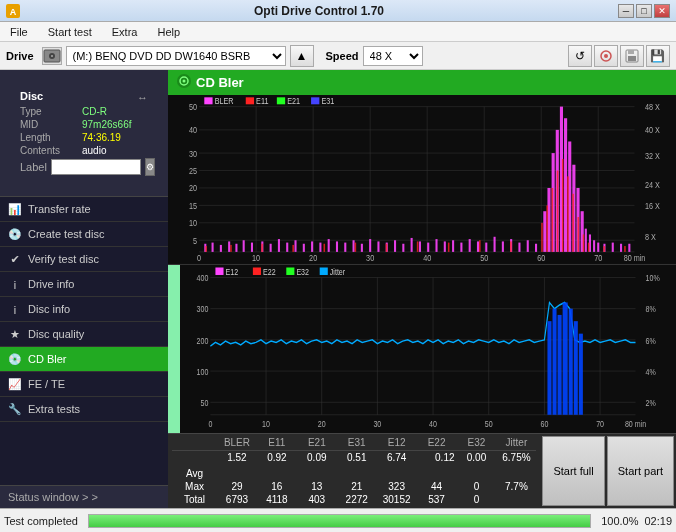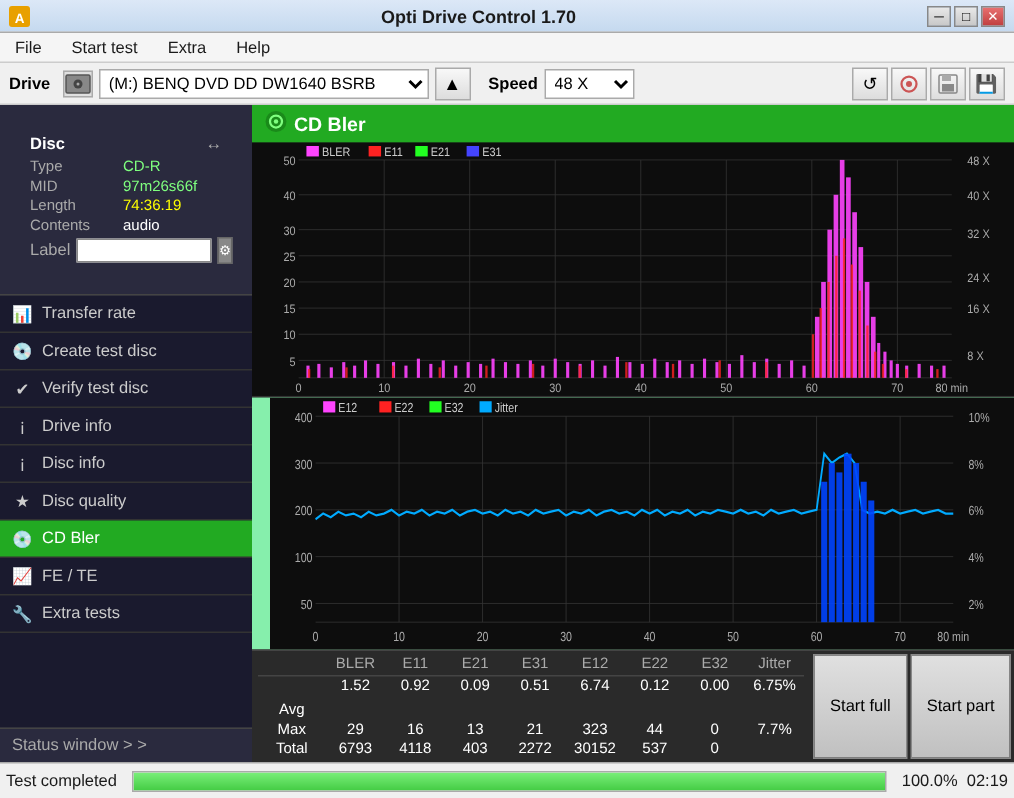--- a/index.html
+++ b/index.html
@@ -599,21 +599,21 @@
           <span class="stats-cell" style="color:#aaa;">E32</span>
           <span class="stats-cell" style="color:#aaa;">Jitter</span>
         </div>
         <div class="stats-row">
           <span class="stats-cell label" style="color:#fff;margin-top:16px;">Avg</span>
           <span class="stats-cell" style="color:#fff;">1.52</span>
           <span class="stats-cell" style="color:#fff;">0.92</span>
           <span class="stats-cell" style="color:#fff;">0.09</span>
           <span class="stats-cell" style="color:#fff;">0.51</span>
           <span class="stats-cell" style="color:#fff;">6.74</span>
-          <span class="stats-cell" style="color:#fff;">0.12</span>
+          <span class="stats-cell" style="color:#fff;text-align:right;">0.12</span>
           <span class="stats-cell" style="color:#fff;">0.00</span>
           <span class="stats-cell" style="color:#fff;">6.75%</span>
         </div>
         <div class="stats-row">
           <span class="stats-cell label" style="color:#fff;">Max</span>
           <span class="stats-cell" style="color:#fff;">29</span>
           <span class="stats-cell" style="color:#fff;">16</span>
           <span class="stats-cell" style="color:#fff;">13</span>
           <span class="stats-cell" style="color:#fff;">21</span>
           <span class="stats-cell" style="color:#fff;">323</span>

